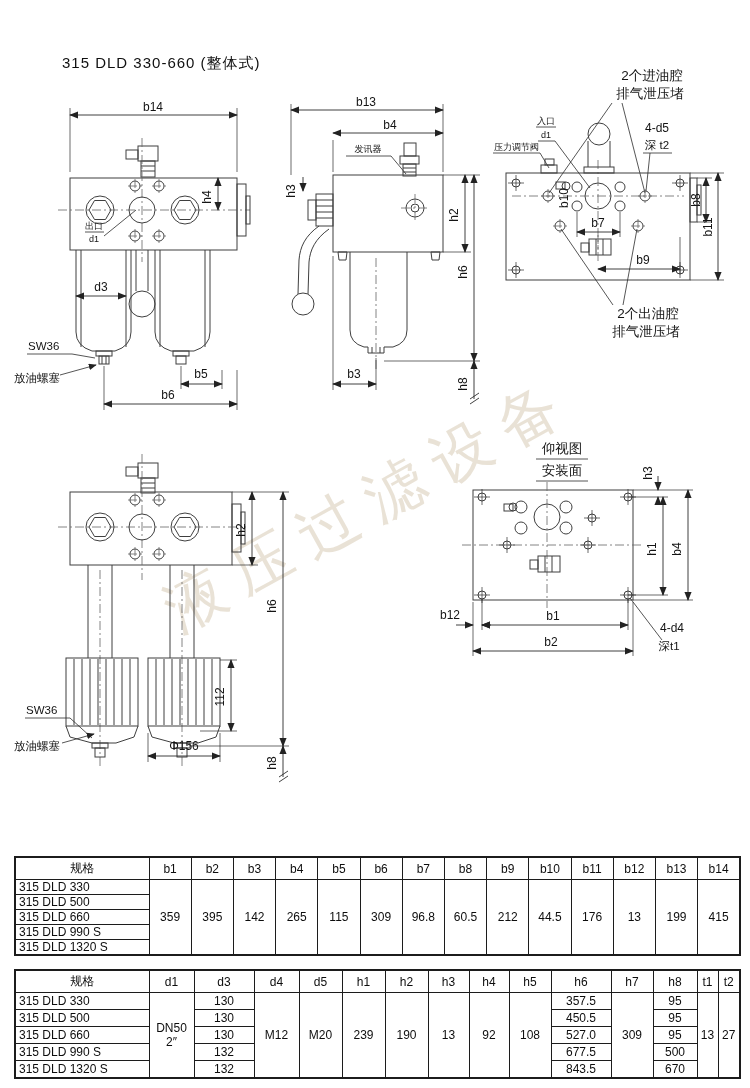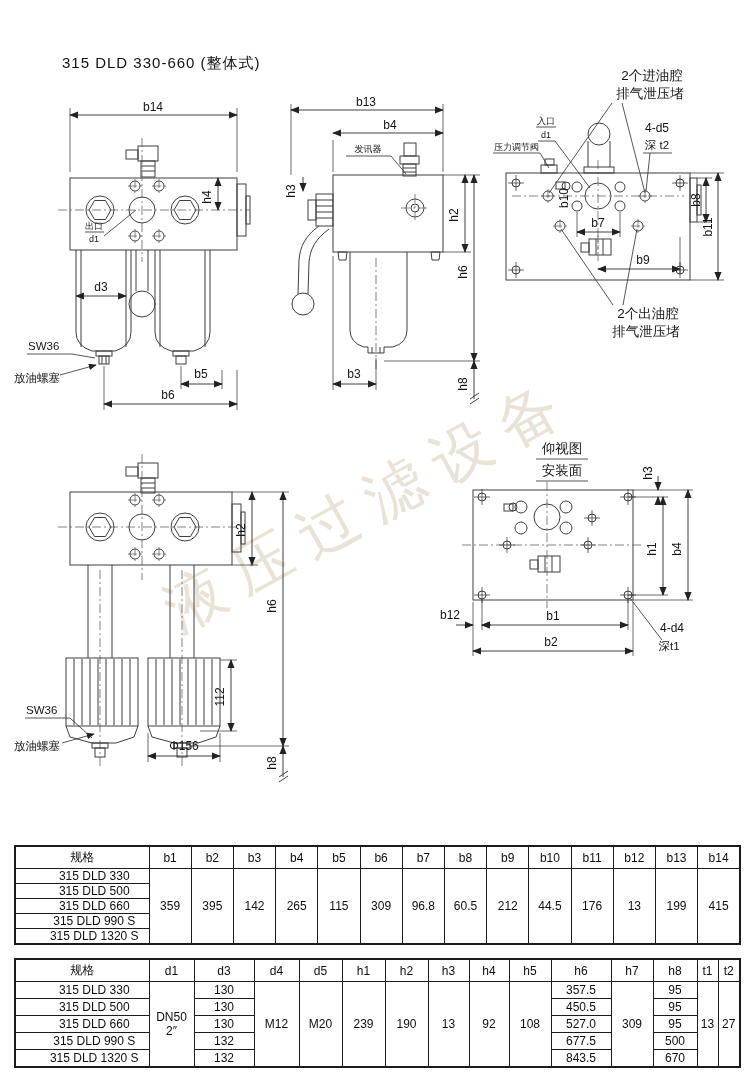--- a/index.html
+++ b/index.html
@@ -17,22 +17,22 @@
   svg .ld{stroke:#2b2b2b;stroke-width:.8;}
   svg text{fill:#141414;stroke:none;font-family:"Liberation Sans","DejaVu Sans",sans-serif;}
   svg text.d{font-size:12px;}
   svg text.c{font-size:11.5px;}
   svg text.s{font-size:9px;}
   svg text.n{font-size:13.5px;}
   .tb{position:absolute;border-collapse:collapse;table-layout:fixed;width:727px;
       font-size:12px;color:#0d0d0d;}
   .tb td{border:1px solid #1c1c1c;text-align:center;vertical-align:middle;padding:0;
          white-space:nowrap;overflow:hidden;}
-  .tb{border:2px solid #1c1c1c;}
-  .tb .sp{text-align:center;padding-left:24px;}
+  .tb{border:2px solid #1c1c1c;margin-top:11px;}
+  .tb .sp{text-align:left;padding-left:3px;}
   .tb .hr td{height:21px;}
   #t1 tr{height:15px;}  #t2 tr{height:17px;}
 </style>
 </head>
 <body>
 <div id="page">
 
 <div class="wm">液压过滤设备</div>
 
 <svg width="750" height="830" viewBox="0 0 750 830">

